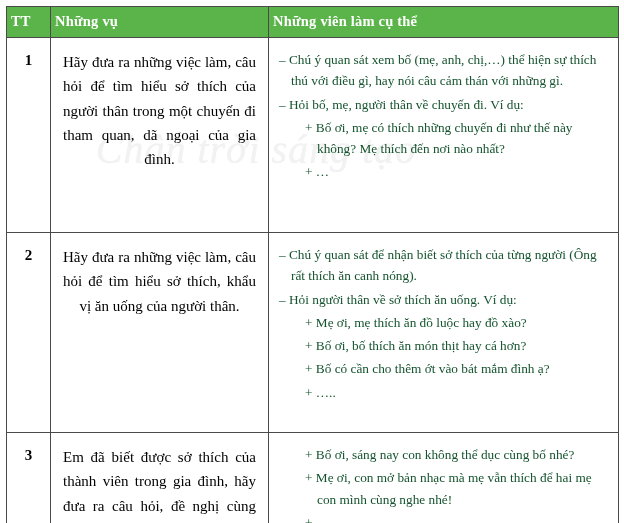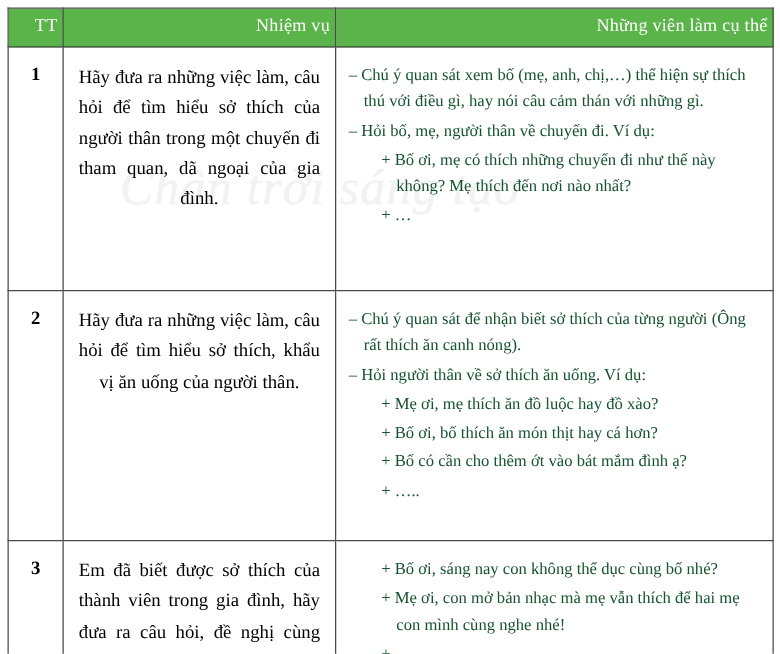--- a/index.html
+++ b/index.html
@@ -44,23 +44,23 @@
     background: transparent;
   }
   table.tbl th, table.tbl td {
     border: 1px solid #4a4a4a;
     vertical-align: top;
   }
   thead th {
     background: #5bb44a;
     color: #ffffff;
     font-family: "Liberation Serif", serif;
-    font-weight: normal;
+    font-weight: bold;
     font-size: 14.5px;
-    text-align: right;
+    text-align: left;
     padding: 6px 4px 7px 4px;
     border-color: #4a4a4a;
     letter-spacing: 0.2px;
   }
   col.c-tt { width: 44px; }
   col.c-task { width: 218px; }
   col.c-detail { width: 350px; }
 
   td.tt {
     text-align: center;
@@ -113,21 +113,21 @@
 
   <table class="tbl">
     <colgroup>
       <col class="c-tt">
       <col class="c-task">
       <col class="c-detail">
     </colgroup>
     <thead>
       <tr>
         <th>TT</th>
-        <th>Nhiệm vụ</th>
+        <th>Những vụ</th>
         <th>Những viên làm cụ thể</th>
       </tr>
     </thead>
     <tbody>
       <tr class="r1">
         <td class="tt">1</td>
         <td class="task">Hãy đưa ra những việc làm, câu hỏi để tìm hiểu sở thích của người thân trong một chuyến đi tham quan, dã ngoại của gia đình.</td>
         <td class="detail">
           <p class="d-line plain">– Chú ý quan sát xem bố (mẹ, anh, chị,…) thể hiện sự thích thú với điều gì, hay nói câu cảm thán với những gì.</p>
           <p class="d-line plain">– Hỏi bố, mẹ, người thân về chuyến đi. Ví dụ:</p>

